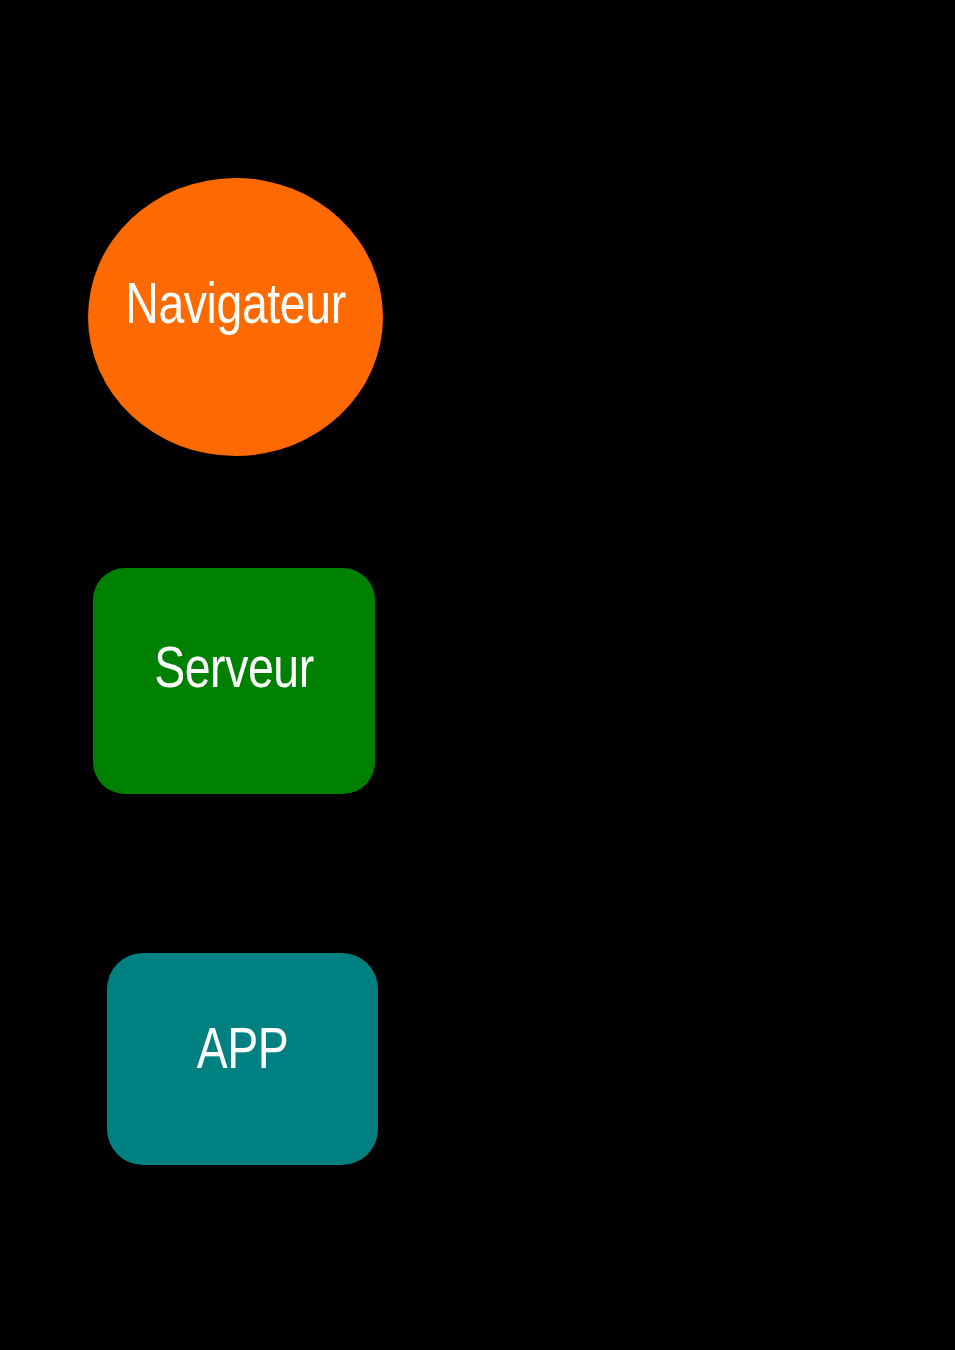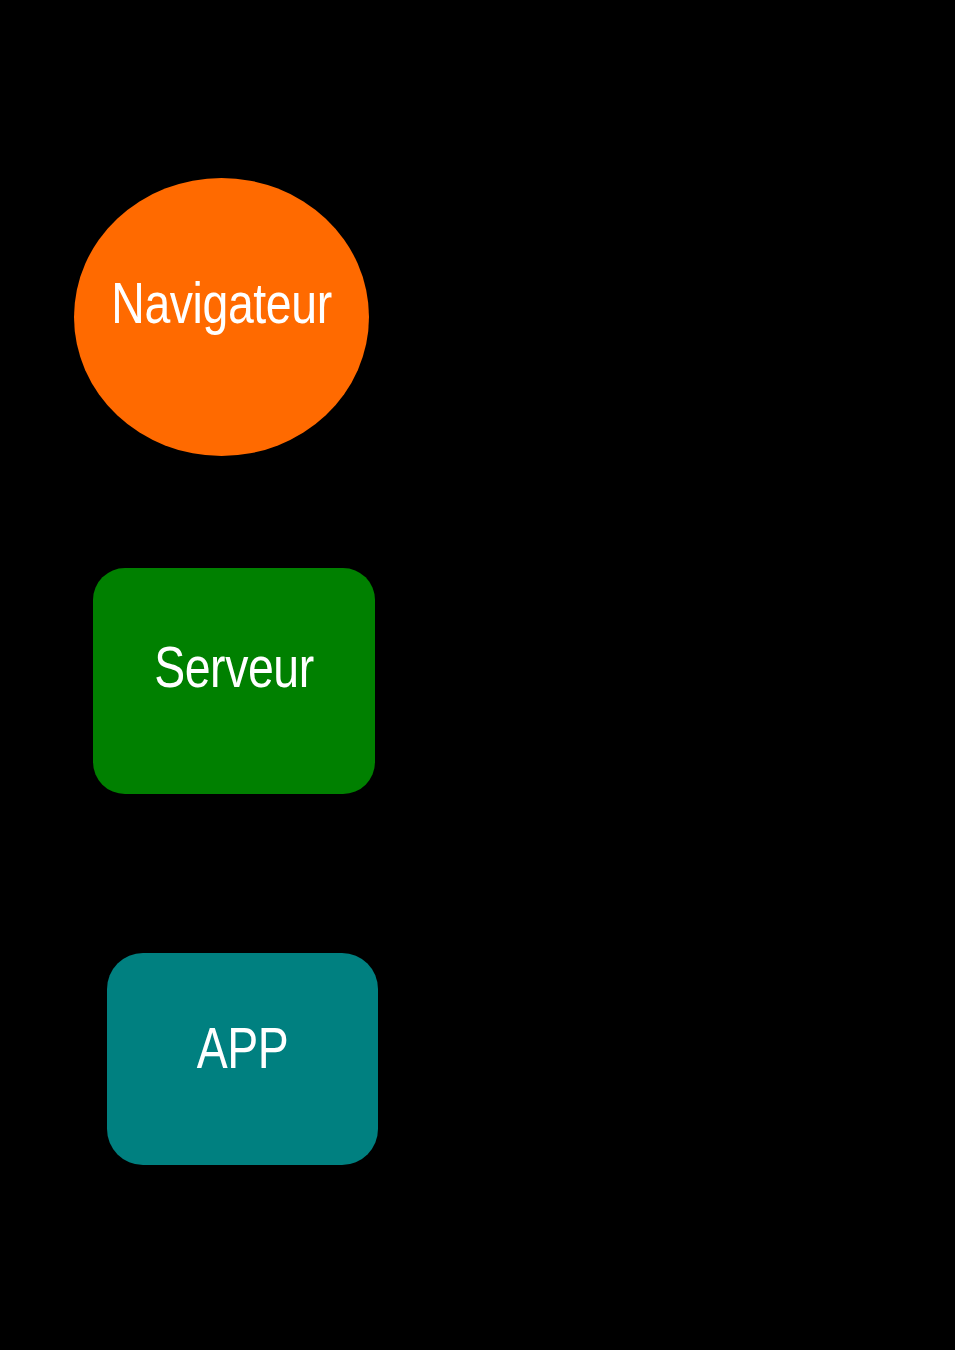--- a/index.html
+++ b/index.html
@@ -39,21 +39,21 @@
     font-size: 58px;
     line-height: 58px;
     letter-spacing: -0.5px;
     white-space: nowrap;
     transform: scaleX(0.80);
     transform-origin: center center;
   }
 
   
   #node-navigateur {
-    left: 74px;
+    left: 88px;
     top: 178px;
     width: 295px;
     height: 278px;
     background: #ff6a00;
     border-radius: 50%;
   }
   #node-navigateur .node-label {
     top: 96px;
   }
 

